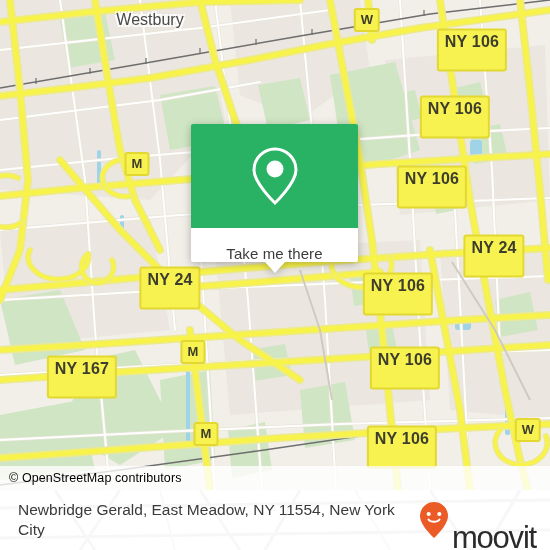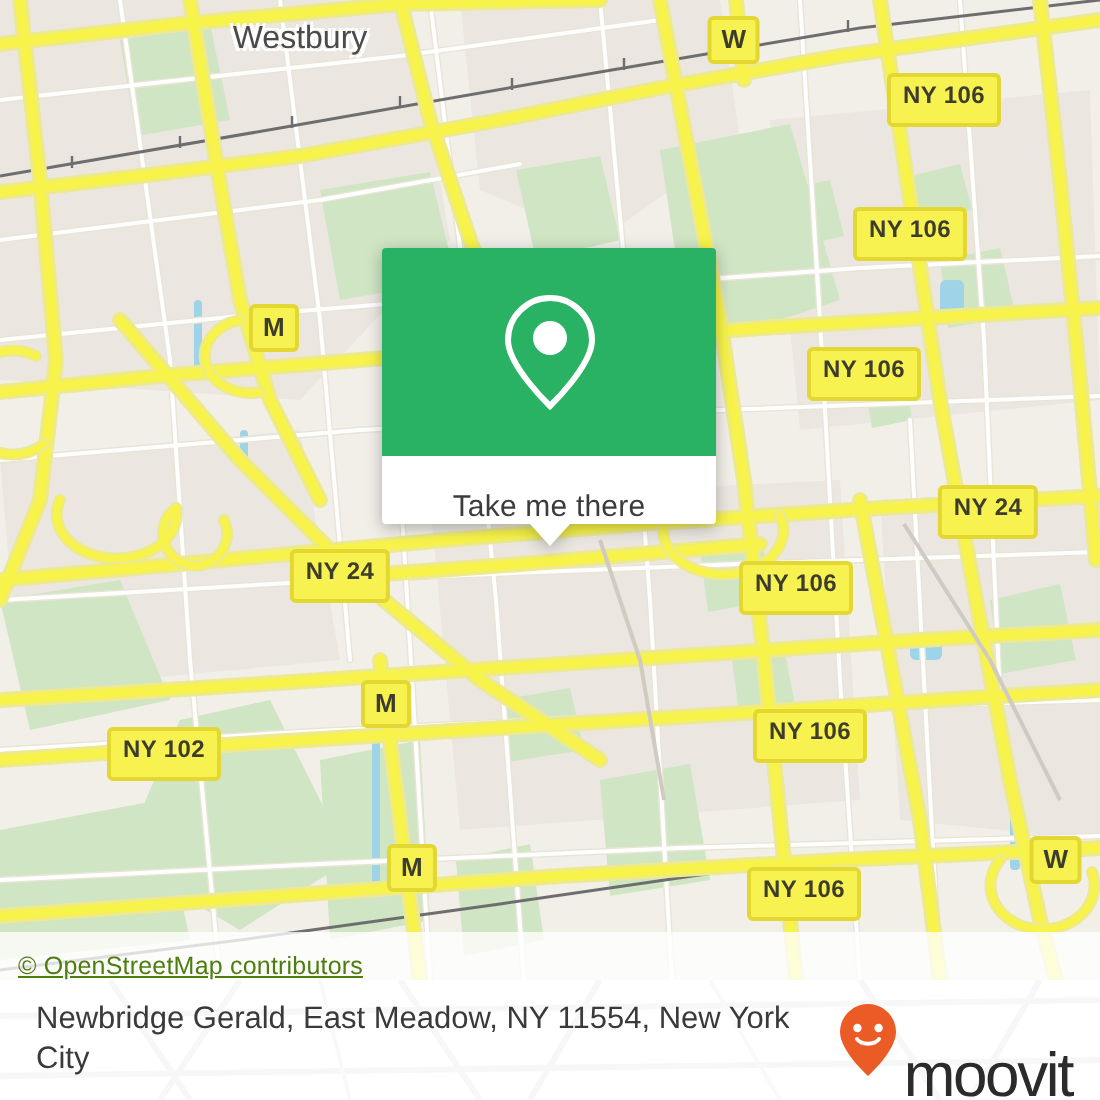--- a/index.html
+++ b/index.html
@@ -15,38 +15,37 @@
     position:absolute; left:0; top:0; width:550px; height:490px;
     background:#f2efe9;
     overflow:hidden;
   }
   .map-svg{ position:absolute; left:0; top:0; width:550px; height:490px; }
 
   
   .attrib{
     position:absolute; left:0; bottom:0; width:550px; height:24px;
     background:rgba(255,255,255,0.78);
-    display:flex; align-items:flex-end;
+    display:flex; align-items:center;
     padding-left:9px;
-    font-size:12.5px; color:#4d7c0f; letter-spacing:.1px;
+    font-size:12.5px; color:#000000; letter-spacing:.1px;
     z-index:40;
-    text-decoration:underline;
   }
 
   
   .shield{
     position:absolute; z-index:25;
     background:#f7f24f;
     border:2px solid #e3d731;
     border-radius:3px;
     color:#3d3d2e;
     font-weight:bold;
-    font-size:12px;
+    font-size:16px;
     line-height:1;
-    padding:3px 6px 8px 6px;
+    padding:3px 6px 20px 6px;
     white-space:nowrap;
     letter-spacing:.2px;
     transform:translate(-50%,-50%);
   }
   .shield.sq{ padding:3px 5px 4px 5px; font-size:13px; }
 
   .place-label{
     position:absolute; z-index:24;
     transform:translate(-50%,-50%);
     font-size:16px; color:#4a4a4a;
@@ -292,21 +291,21 @@
     <div class="shield sq" style="left:367px;top:20px;">W</div>
     <div class="shield" style="left:472px;top:50px;">NY 106</div>
     <div class="shield" style="left:455px;top:117px;">NY 106</div>
     <div class="shield sq" style="left:137px;top:164px;">M</div>
     <div class="shield" style="left:432px;top:187px;">NY 106</div>
     <div class="shield" style="left:494px;top:256px;">NY 24</div>
     <div class="shield" style="left:170px;top:288px;">NY 24</div>
     <div class="shield" style="left:398px;top:294px;">NY 106</div>
     <div class="shield sq" style="left:193px;top:352px;">M</div>
     <div class="shield" style="left:405px;top:368px;">NY 106</div>
-    <div class="shield" style="left:82px;top:377px;">NY 102</div>
+    <div class="shield" style="left:82px;top:377px;">NY 167</div>
     <div class="shield sq" style="left:206px;top:434px;">M</div>
     <div class="shield sq" style="left:528px;top:430px;">W</div>
     <div class="shield" style="left:402px;top:447px;">NY 106</div>
 
     <div class="popup">
       <div class="popup-head">
         <svg width="50" height="62" viewBox="0 0 50 62">
           <path d="M25 4 C13.4 4 4 13.4 4 25 C4 38 25 58 25 58 C25 58 46 38 46 25 C46 13.4 36.6 4 25 4 Z" fill="none" stroke="#ffffff" stroke-width="3"></path>
           <circle cx="25" cy="24" r="8.5" fill="#ffffff"></circle>
         </svg>

